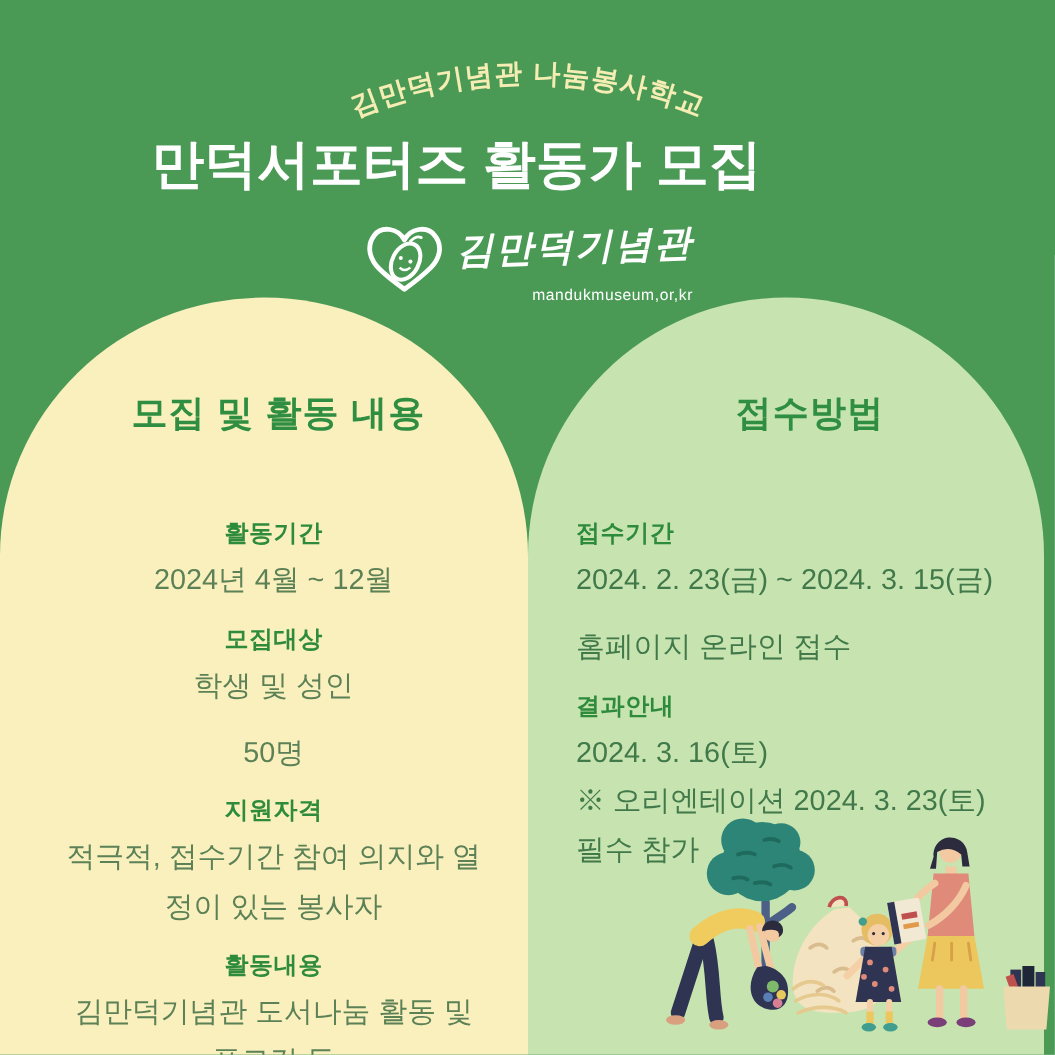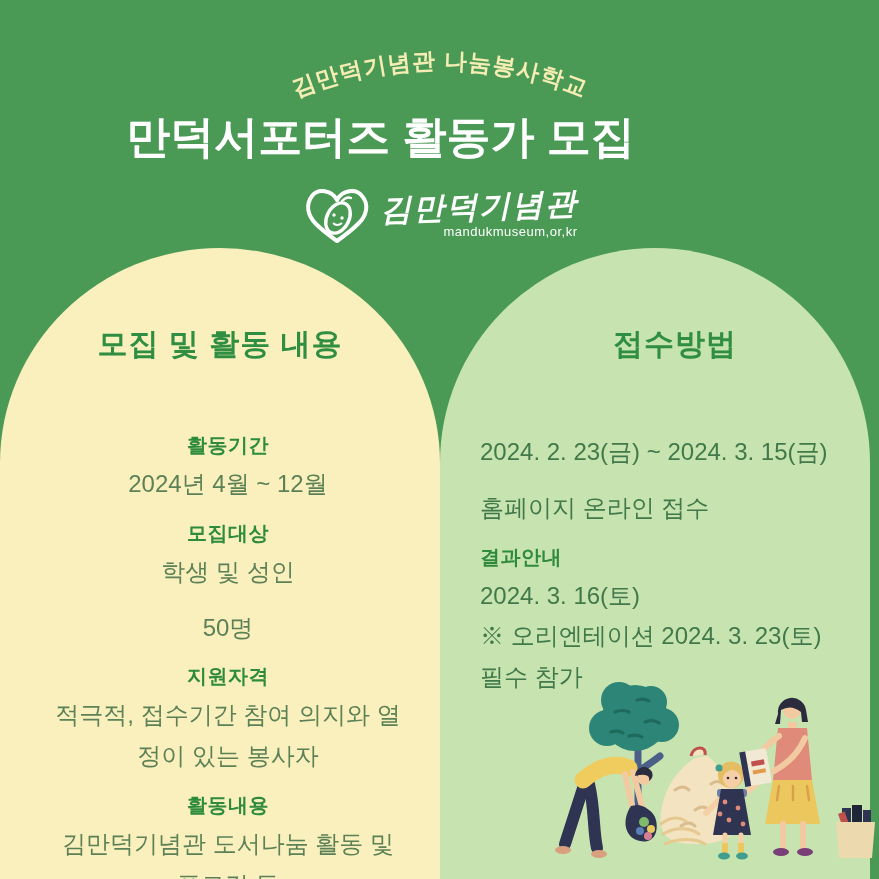--- a/index.html
+++ b/index.html
@@ -26,36 +26,36 @@
   .logo{
     position:absolute;top:184px;left:0;width:879px;
     display:flex;justify-content:center;align-items:flex-start;gap:8px;
   }
   .logo-text{display:flex;flex-direction:column;align-items:flex-end;padding-top:6px;}
   .logo-name{
     font-family:"DejaVu Serif",serif;font-style:italic;font-weight:700;
     font-size:31px;color:#ffffff;transform:rotate(-2deg);letter-spacing:2px;
     line-height:1.05;
   }
-  .logo-url{font-size:13px;color:#ffffff;margin-top:1px;letter-spacing:0.5px;}
+  .logo-url{font-size:13px;color:#ffffff;margin-top:15px;letter-spacing:0.5px;}
   
   .arch{position:absolute;top:248px;height:631px;}
   .arch-left{
     left:0;width:440px;background:#faf0bd;
     border-radius:220px 220px 0 0 / 215px 215px 0 0;
   }
   .arch-right{
     left:440px;width:430px;background:#c7e4b0;
     border-radius:215px 215px 0 0 / 215px 215px 0 0;
   }
   .panel-title{
     position:absolute;top:324px;margin:0;text-align:center;
     font-size:30px;font-weight:800;color:#2f8e41;letter-spacing:1px;
   }
-  .panel-title-left{left:0;width:440px;}
+  .panel-title-left{left:12px;width:440px;}
   .panel-title-right{left:460px;width:430px;}
   
   .content{position:absolute;top:432px;}
   .content-left{left:52px;width:352px;text-align:center;}
   .content-right{left:480px;width:372px;}
   .item{margin-bottom:15px;}
   .item .label{
     font-size:20px;font-weight:800;color:#2e8b3c;
     line-height:1.35;margin-bottom:5px;letter-spacing:0.5px;
   }
@@ -119,20 +119,21 @@
       <div class="value">적극적, 접수기간 참여 의지와 열정이 있는 봉사자</div>
     </div>
     <div class="item">
       <div class="label">활동내용</div>
       <div class="value">김만덕기념관 도서나눔 활동 및 플로깅 등</div>
     </div>
   </div>
 
   <div class="content content-right">
     <div class="item">
+      <div class="label">접수기간</div>
       <div class="value">2024. 2. 23(금) ~ 2024. 3. 15(금)</div>
     </div>
     <div class="item">
       <div class="value">홈페이지 온라인 접수</div>
     </div>
     <div class="item">
       <div class="label">결과안내</div>
       <div class="value">2024. 3. 16(토)</div>
       <div class="note">※ 오리엔테이션 2024. 3. 23(토) 필수 참가</div>
     </div>

